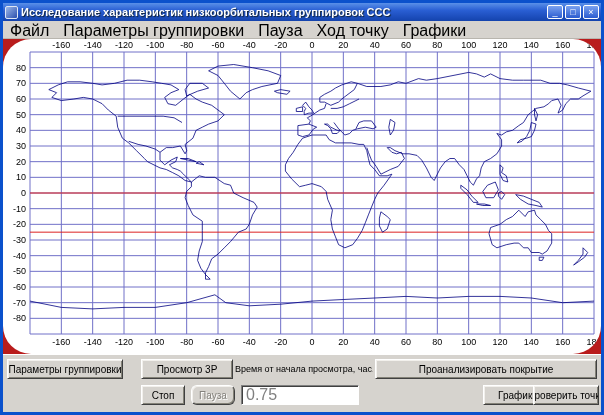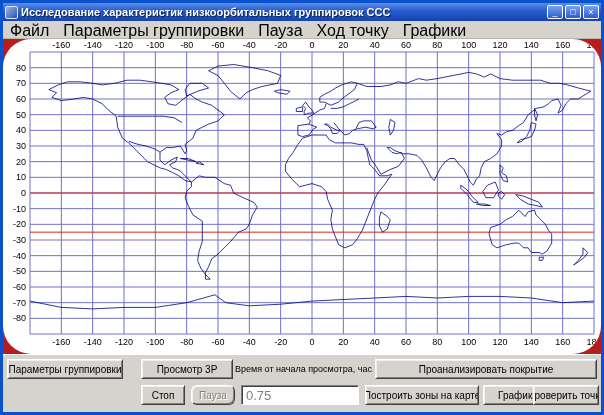--- a/index.html
+++ b/index.html
@@ -49,21 +49,21 @@
   }
   .btn3d.disabled{color:#84827d;text-shadow:1px 1px 0 #fff;border-radius:6px;}
   .time-label{
     position:absolute;font-size:9px;color:#000;text-align:center;
     white-space:nowrap;overflow:hidden;
   }
   .time-input{
     position:absolute;height:20px;background:#fff;
     border:1px solid;border-color:#808080 #ffffff #ffffff #808080;
     box-shadow:inset 1px 1px 0 #404040;
-    font-family:"Liberation Sans",sans-serif;font-size:13px;color:#808080;
+    font-family:"Liberation Sans",sans-serif;font-size:16px;color:#808080;
     padding:1px 4px;
   }
 </style>
 </head>
 <body>
 
 <div class="window">
 
   <div class="titlebar">
     <span class="app-icon"></span>
@@ -218,18 +218,17 @@
 
   <div class="bottom">
     <button class="btn3d" style="left:4px;top:4px;width:116px">Параметры группировки</button>
     <button class="btn3d" style="left:138px;top:4px;width:92px">Просмотр 3Р</button>
     <div class="time-label" style="left:232px;top:9px;width:138px">Время от начала просмотра, час.</div>
     <button class="btn3d" style="left:372px;top:4px;width:222px">Проанализировать покрытие</button>
 
     <button class="btn3d" style="left:138px;top:30px;width:44px">Стоп</button>
     <button class="btn3d disabled" style="left:188px;top:30px;width:44px">Пауза</button>
     <input class="time-input" style="left: 238px; top: 30px; width: 118px;" value="0.75">
-    <button class="btn3d" style="left:362px;top:30px;width:114px">Построить зоны на карте</button>
     <button class="btn3d" style="left:480px;top:30px;width:70px">Графики</button>
     <button class="btn3d" style="left:530px;top:30px;width:66px">Проверить точку</button>
   </div>
 
 </div>
 
 </body></html>

